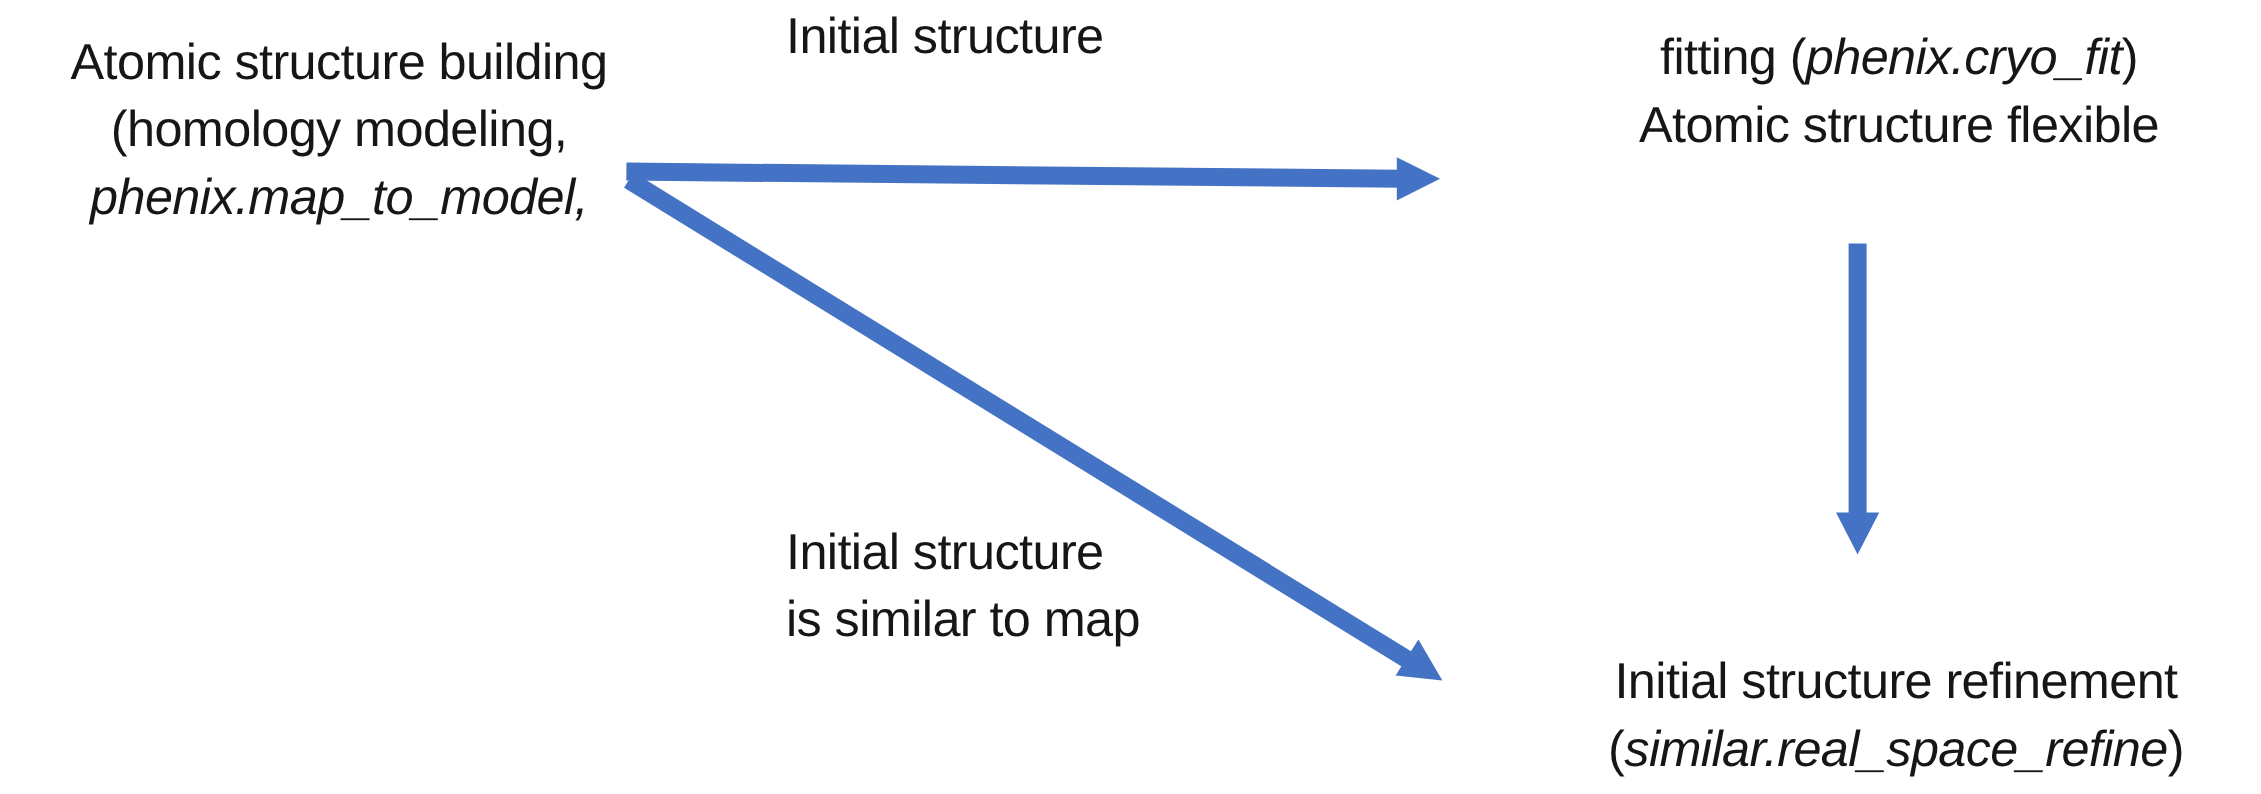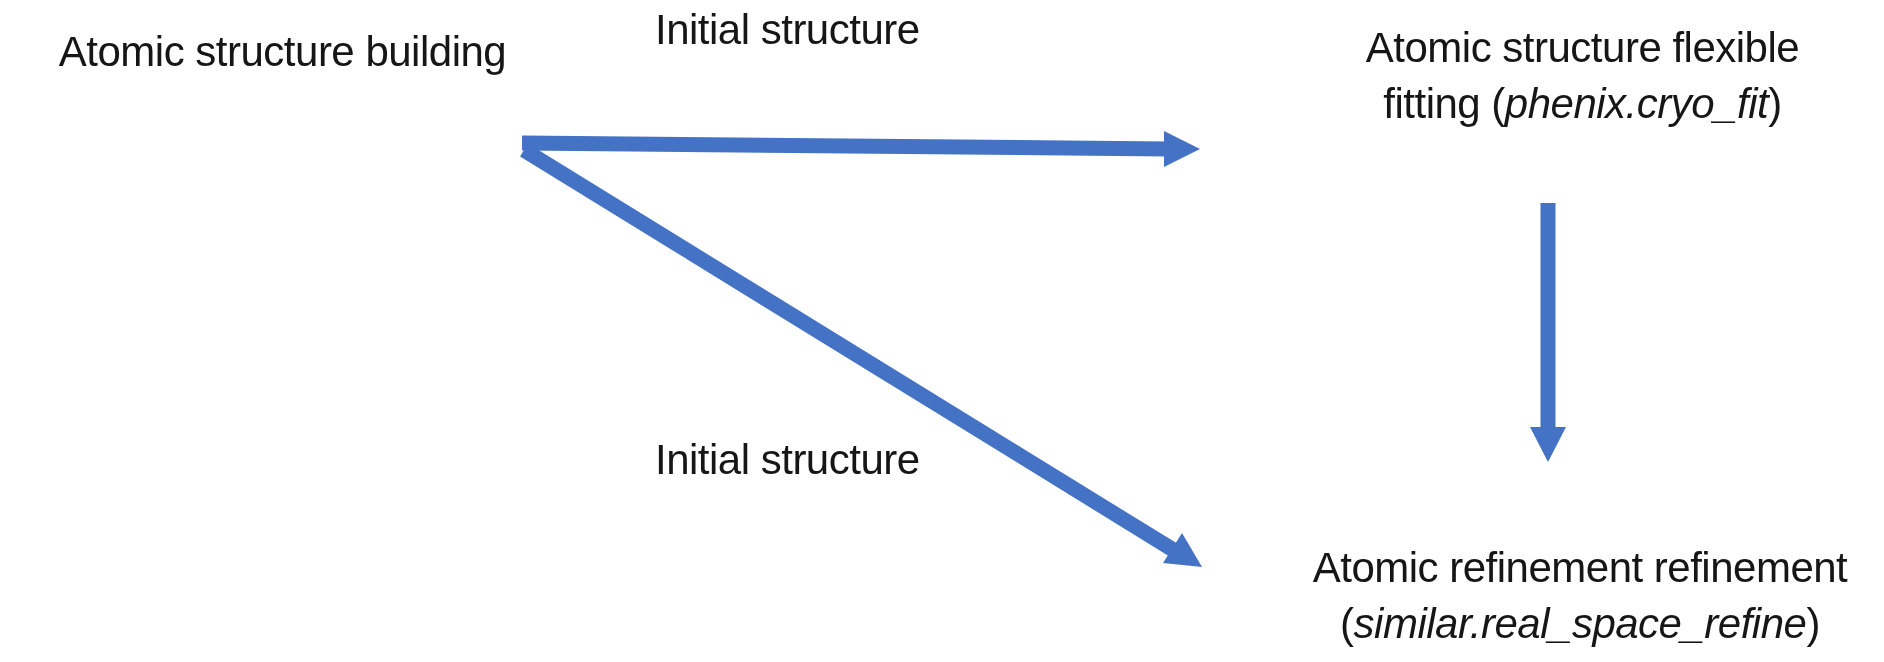--- a/index.html
+++ b/index.html
@@ -53,33 +53,36 @@
     </g>
 
     <g>
       <line class="shaft" x1="1548" y1="203" x2="1548" y2="428" stroke="#4472C4"></line>
       <polygon class="head" points="1548,462 1530,427 1566,427" fill="#4472C4"></polygon>
     </g>
   </svg>
 
   <div class="tblock center node-building">
     <div>Atomic structure building</div>
+    <div>(homology modeling,</div>
+    <div class="it">phenix.map_to_model,</div>
   </div>
 
   <div class="tblock label-different">
     <div>Initial structure</div>
   </div>
 
   <div class="tblock center node-fitting">
+    <div><span>fitting (</span><span class="it">phenix.cryo_fit</span><span>)</span></div>
     <div>Atomic structure flexible</div>
-    <div><span>fitting (</span><span class="it">phenix.cryo_fit</span><span>)</span></div>
   </div>
 
   <div class="tblock label-similar">
     <div>Initial structure</div>
+    <div>is similar to map</div>
   </div>
 
   <div class="tblock center node-refine">
-    <div>Atomic refinement refinement</div>
+    <div>Initial structure refinement</div>
     <div><span>(</span><span class="it">similar.real_space_refine</span><span>)</span></div>
   </div>
 
 </div>
 
 </body></html>

